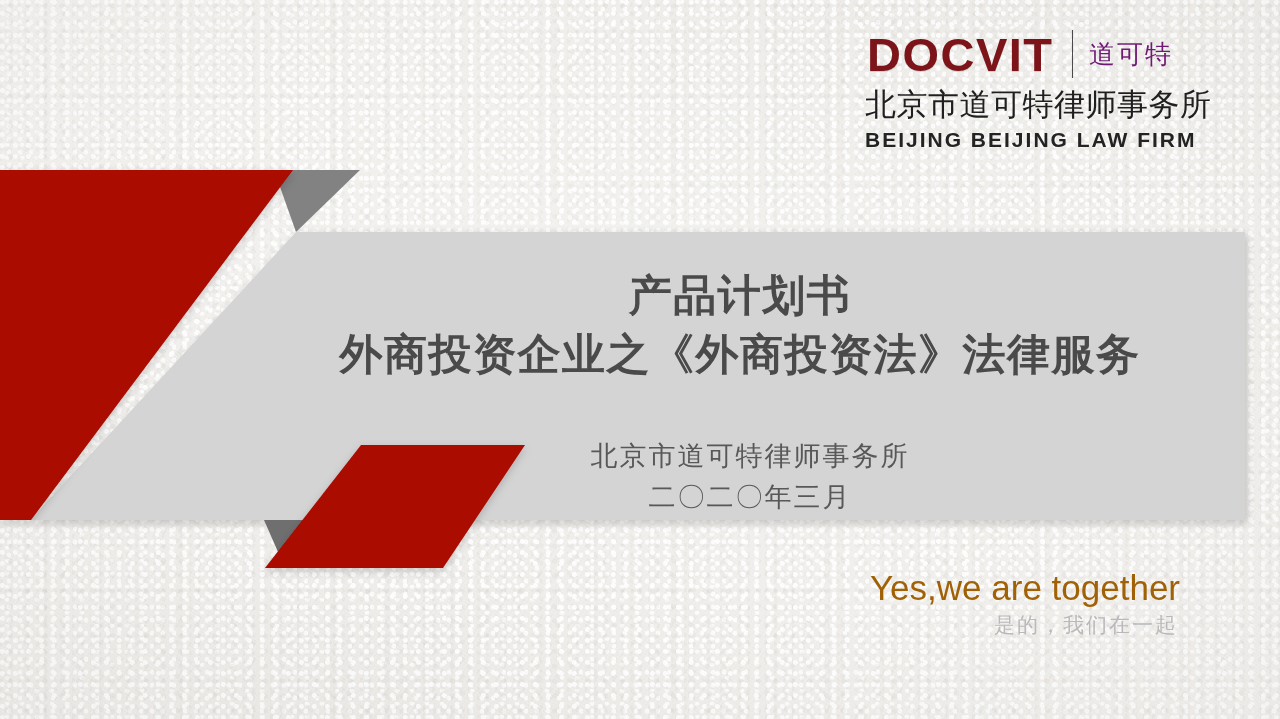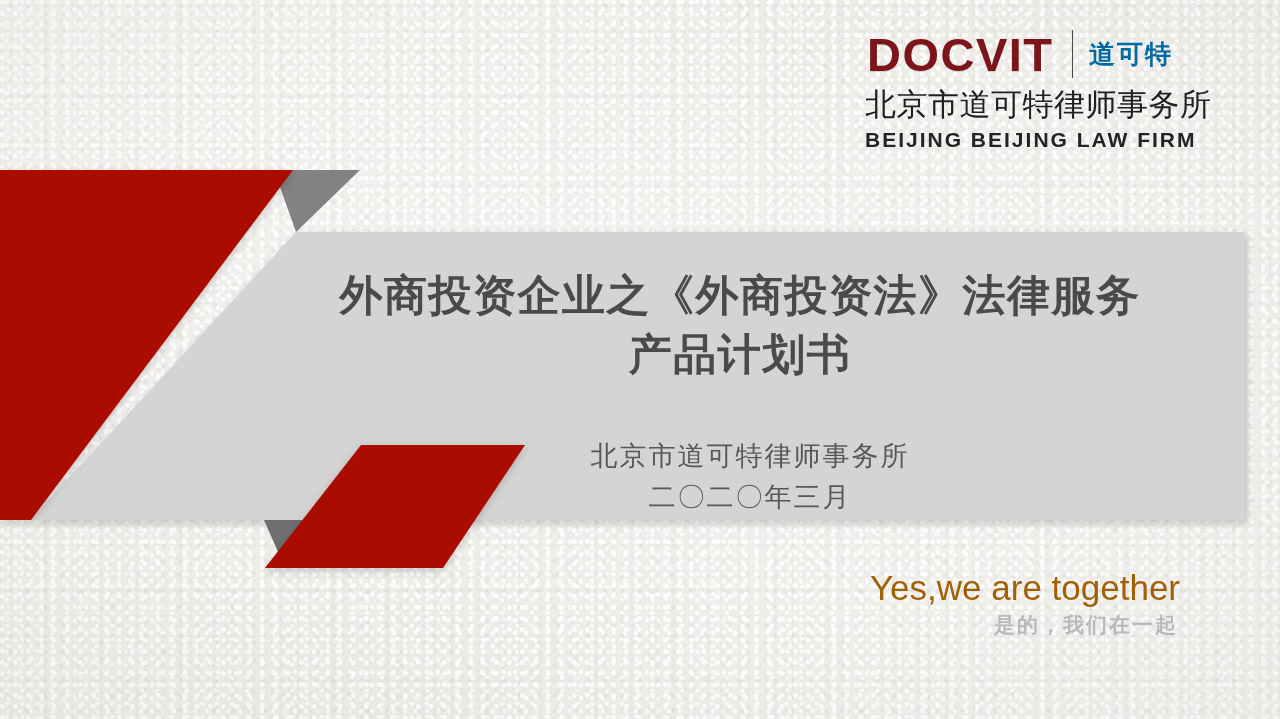--- a/index.html
+++ b/index.html
@@ -81,22 +81,22 @@
   }
   .logo-divider {
     width: 1.5px;
     height: 48px;
     background: #4a4a4a;
     margin: 0 16px 0 18px;
   }
   .logo-cn-small {
     font-family: "Liberation Sans", "DejaVu Sans", sans-serif;
     font-size: 26px;
-    font-weight: 700;
-    color: #0369a1;
+    font-weight: 400;
+    color: #701a75;
     letter-spacing: 2px;
     line-height: 1;
   }
   .logo-cn-main {
     font-family: "Liberation Sans", "DejaVu Sans", sans-serif;
     font-size: 31px;
     font-weight: 500;
     color: #1f1f1f;
     letter-spacing: 0.5px;
     line-height: 1.22;
@@ -159,21 +159,21 @@
     font-family: "Liberation Sans", "DejaVu Sans", sans-serif;
     font-size: 35px;
     font-weight: 400;
     color: #a16207;
     letter-spacing: 0px;
     line-height: 1.12;
   }
   .tagline-cn {
     font-family: "Liberation Sans", "DejaVu Sans", sans-serif;
     font-size: 21px;
-    font-weight: 700;
+    font-weight: 400;
     color: #b9b9bb;
     letter-spacing: 2px;
     line-height: 1.3;
     margin-top: 4px;
     margin-right: 2px;
   }
 </style>
 </head>
 <body>
 
@@ -208,22 +208,22 @@
     <div class="logo-row1">
       <span class="logo-docvit">DOCVIT</span>
       <span class="logo-divider"></span>
       <span class="logo-cn-small">道可特</span>
     </div>
     <div class="logo-cn-main">北京市道可特律师事务所</div>
     <div class="logo-en">BEIJING BEIJING LAW FIRM</div>
   </div>
 
   <div class="title-wrap">
+    <div class="title-line">产品计划书</div>
     <div class="title-line">外商投资企业之《外商投资法》法律服务</div>
-    <div class="title-line">产品计划书</div>
   </div>
 
   <div class="subtitle-wrap">
     <div class="subtitle-line">北京市道可特律师事务所</div>
     <div class="subtitle-line">二〇二〇年三月</div>
   </div>
 
   <div class="tagline-wrap">
     <div class="tagline-en">Yes,we are together</div>
     <div class="tagline-cn">是的，我们在一起</div>

